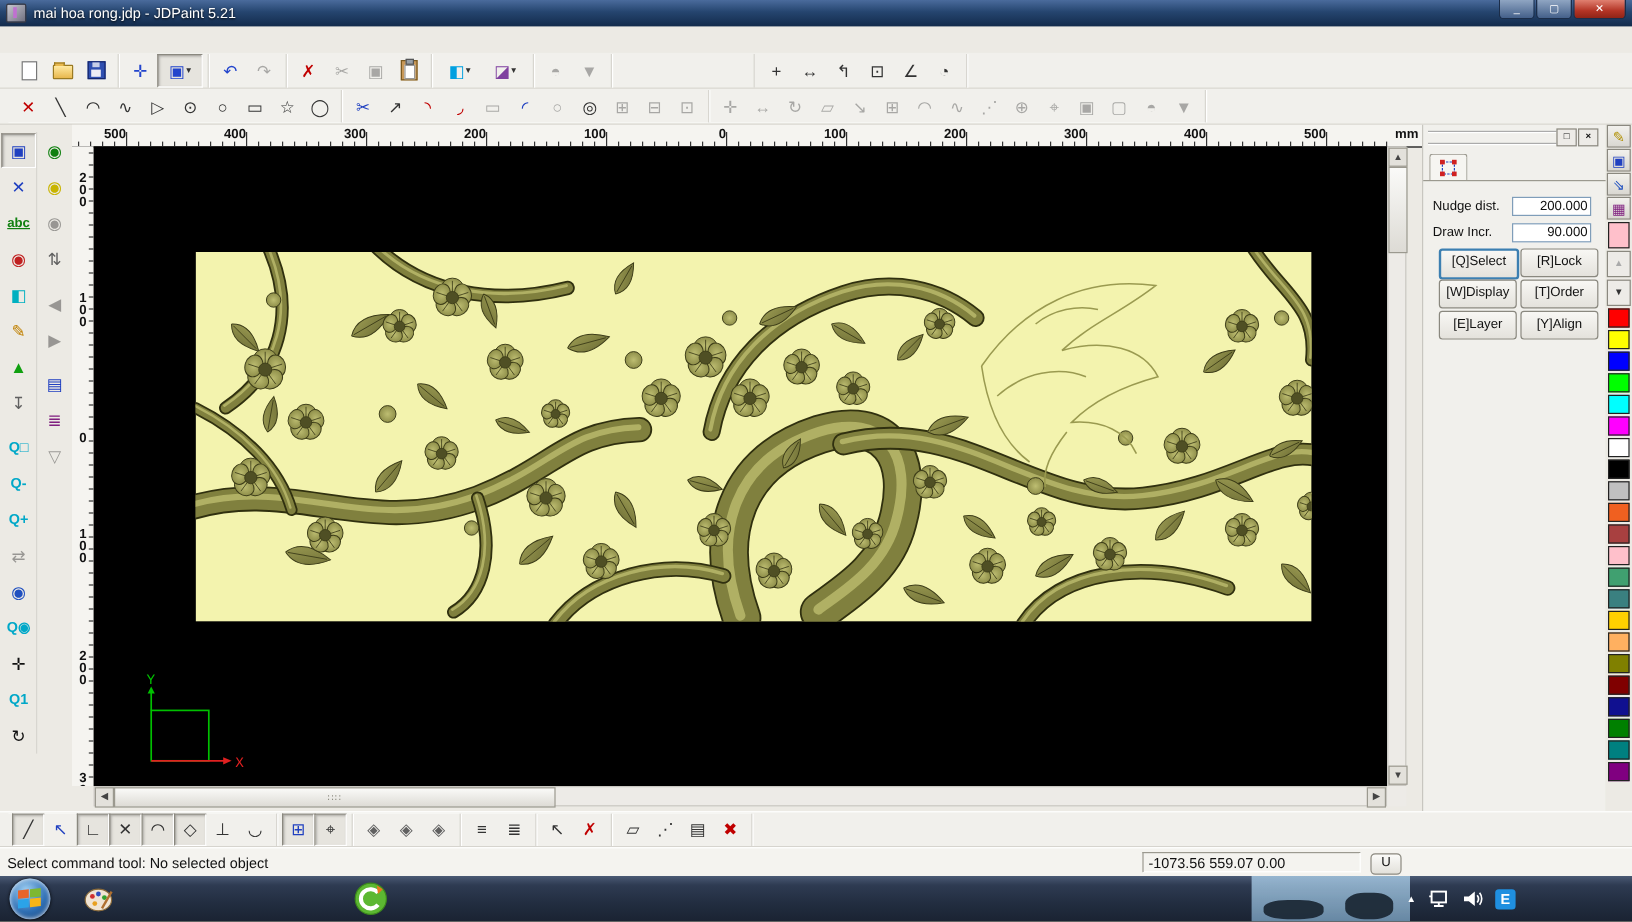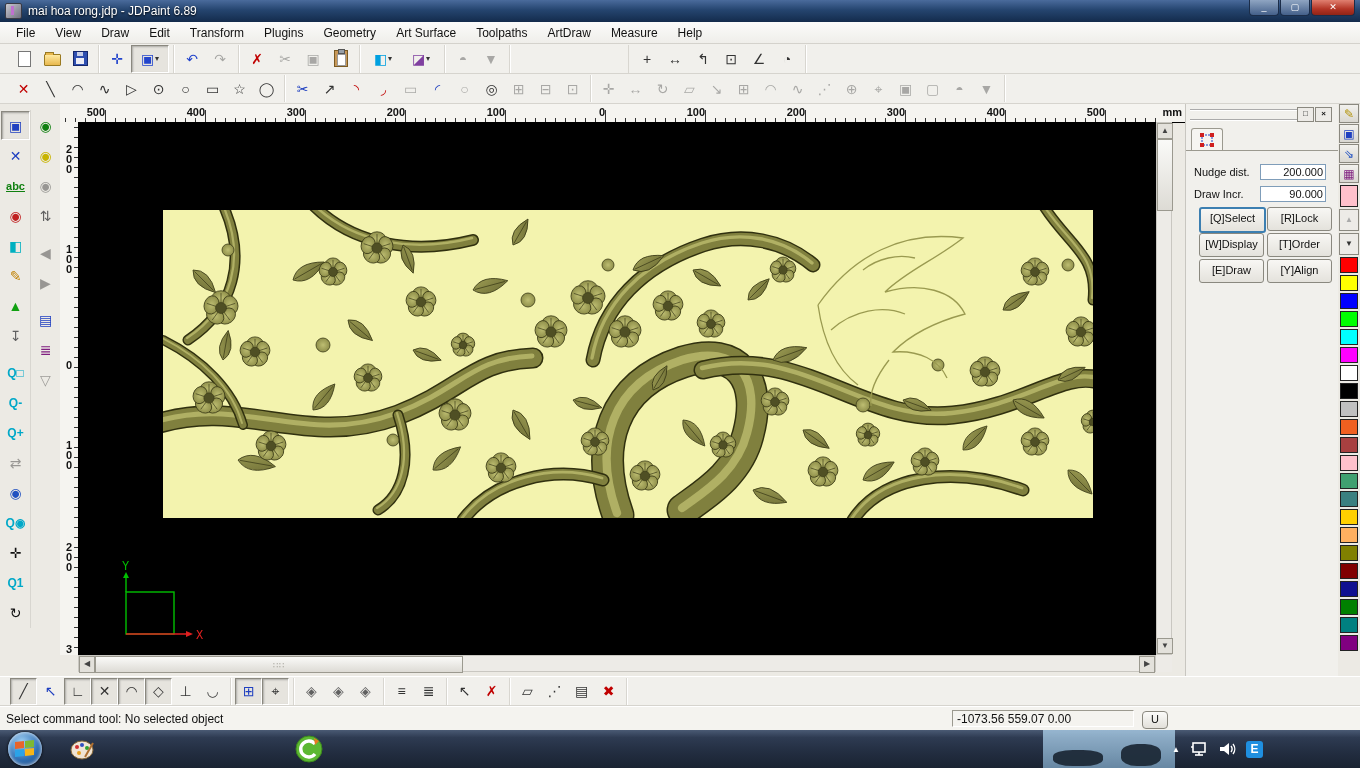--- a/index.html
+++ b/index.html
@@ -126,42 +126,28 @@
     font-family:"Liberation Sans",sans-serif;font-weight:bold;font-size:12px;text-align:center;line-height:16px;box-shadow:0 0 0 1px #fff;}
   .cncdate{position:absolute;left:2px;top:70px;width:100px;text-align:center;color:#17307E;font-weight:bold;font-size:13px;font-family:"Liberation Sans",sans-serif;}
 </style>
 </head>
 <body>
 
 <div class="app" data-name="jdpaint-window">
 
   <div class="titlebar" data-name="title-bar">
     <span class="appicon" data-name="app-icon"></span>
-    <span class="title" data-name="window-title">mai hoa rong.jdp - JDPaint 6.89</span>
+    <span class="title" data-name="window-title">mai hoa rong.jdp - JDPaint 5.21</span>
     <span class="winbtns">
       <span class="winbtn" data-name="minimize-button">_</span>
       <span class="winbtn" data-name="maximize-button">▢</span>
       <span class="winbtn close" data-name="close-button">✕</span>
     </span>
   </div>
 
-  <div class="menubar" id="menubar" data-name="menu-bar">
-      <span class="menuitem" data-name="menu-item-file">File</span>
-      <span class="menuitem" data-name="menu-item-view">View</span>
-      <span class="menuitem" data-name="menu-item-draw">Draw</span>
-      <span class="menuitem" data-name="menu-item-edit">Edit</span>
-      <span class="menuitem" data-name="menu-item-transform">Transform</span>
-      <span class="menuitem" data-name="menu-item-plugins">Plugins</span>
-      <span class="menuitem" data-name="menu-item-geometry">Geometry</span>
-      <span class="menuitem" data-name="menu-item-art-surface">Art Surface</span>
-      <span class="menuitem" data-name="menu-item-toolpaths">Toolpaths</span>
-      <span class="menuitem" data-name="menu-item-artdraw">ArtDraw</span>
-      <span class="menuitem" data-name="menu-item-measure">Measure</span>
-      <span class="menuitem" data-name="menu-item-help">Help</span>
-    </div>
 
   <div class="tb" id="tb1" data-name="main-toolbar">
       <div class="tgroup">
         <div class="tbtn" data-name="new-file-button">
           <span class="shape k-doc" data-name="new-file-icon"></span>
         </div>
         <div class="tbtn" data-name="open-file-button">
           <span class="shape k-folder" data-name="open-file-icon"></span>
         </div>
         <div class="tbtn" data-name="save-file-button">
@@ -1224,21 +1210,21 @@
     </div>
     <div class="prow" style="top:82px;">
       <span class="plabel" data-name="angle-incr-label">Draw Incr.</span>
       <span class="pfield" data-name="angle-incr-field">90.000</span>
     </div>
     <div id="pbuttons">
         <div class="pbtn focus" data-name="panel-button-q-select" style="left: 13px; top: 103px;">[Q]Select</div>
         <div class="pbtn" data-name="panel-button-r-lock" style="left: 81px; top: 103px;">[R]Lock</div>
         <div class="pbtn" data-name="panel-button-w-display" style="left: 13px; top: 129px;">[W]Display</div>
         <div class="pbtn" data-name="panel-button-t-order" style="left: 81px; top: 129px;">[T]Order</div>
-        <div class="pbtn" data-name="panel-button-e-layer" style="left: 13px; top: 155px;">[E]Draw</div>
+        <div class="pbtn" data-name="panel-button-e-layer" style="left: 13px; top: 155px;">[E]Layer</div>
         <div class="pbtn" data-name="panel-button-y-align" style="left: 81px; top: 155px;">[Y]Align</div>
       </div>
   </div>
 
   <div class="cstrip" id="cstrip" data-name="color-strip">
       <div class="cbtn" data-name="color-pencil-button">
         <span class="glyph" data-name="color-pencil-icon" style="color: rgb(176, 144, 0);">✎</span>
       </div>
       <div class="cbtn" data-name="color-marquee-button">
         <span class="glyph" data-name="color-marquee-icon" style="color: rgb(32, 64, 192);">▣</span>

